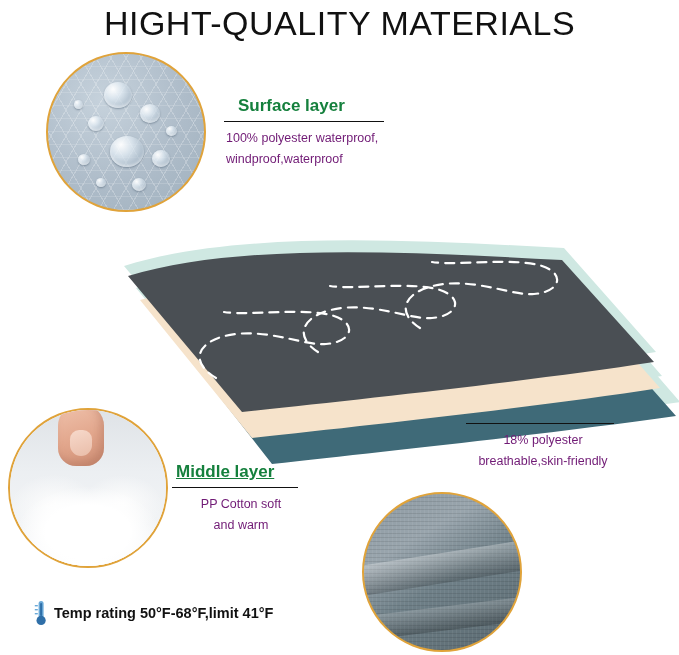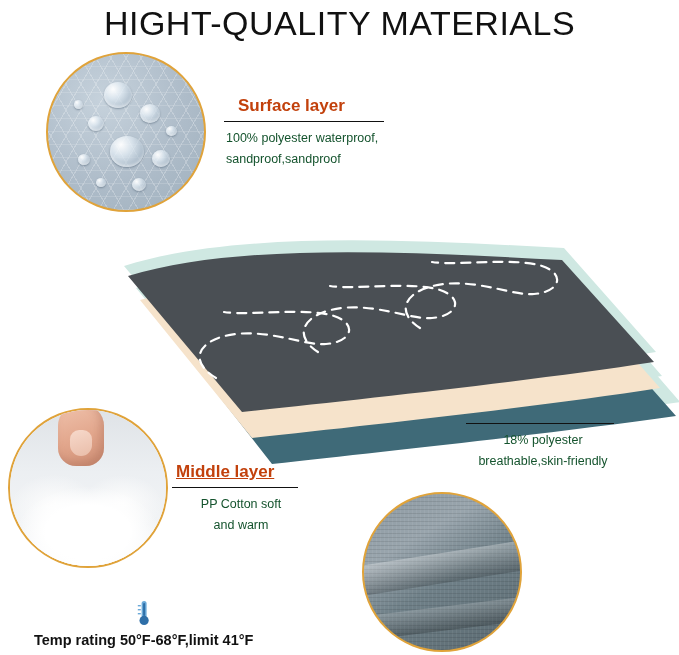--- a/index.html
+++ b/index.html
@@ -139,26 +139,26 @@
     transform: rotate(-7deg);
   }
 
   
   .callout {
     position: absolute;
   }
   .callout .heading {
     font-size: 17px;
     font-weight: bold;
-    color: #c2410c;
+    color: #15803d;
     white-space: nowrap;
   }
   .callout .desc {
     font-size: 12.5px;
-    color: #14532d;
+    color: #701a75;
     line-height: 1.65;
     white-space: nowrap;
     margin-top: 6px;
   }
   .callout .desc div { white-space: nowrap; }
 
   #callout-surface { left: 224px; top: 96px; }
   #callout-surface .heading { padding-left: 14px; }
   #callout-surface .rule {
     width: 160px;
@@ -189,21 +189,20 @@
   #callout-lining .desc { padding-left: 2px; text-align: center; width: 150px; }
 
   
   #temp-row {
     position: absolute;
     left: 34px;
     top: 600px;
     display: flex;
     align-items: center;
     gap: 6px;
-    flex-direction: column;
   }
   #temp-row .thermo {
     width: 14px;
     height: 26px;
     position: relative;
   }
   #temp-row .temp-text {
     font-size: 14.5px;
     font-weight: bold;
     color: #111111;
@@ -276,21 +275,21 @@
     <div class="weave"></div>
     <div class="fold"></div>
     <div class="fold2"></div>
   </div>
 
   <div id="callout-surface" class="callout">
     <div class="heading">Surface layer</div>
     <div class="rule"></div>
     <div class="desc">
       <div>100% polyester waterproof,</div>
-      <div>sandproof,sandproof</div>
+      <div>windproof,waterproof</div>
     </div>
   </div>
 
   <div id="callout-middle" class="callout">
     <div class="heading">Middle layer</div>
     <div class="rule"></div>
     <div class="desc">
       <div>PP Cotton soft</div>
       <div>and warm</div>
     </div>

